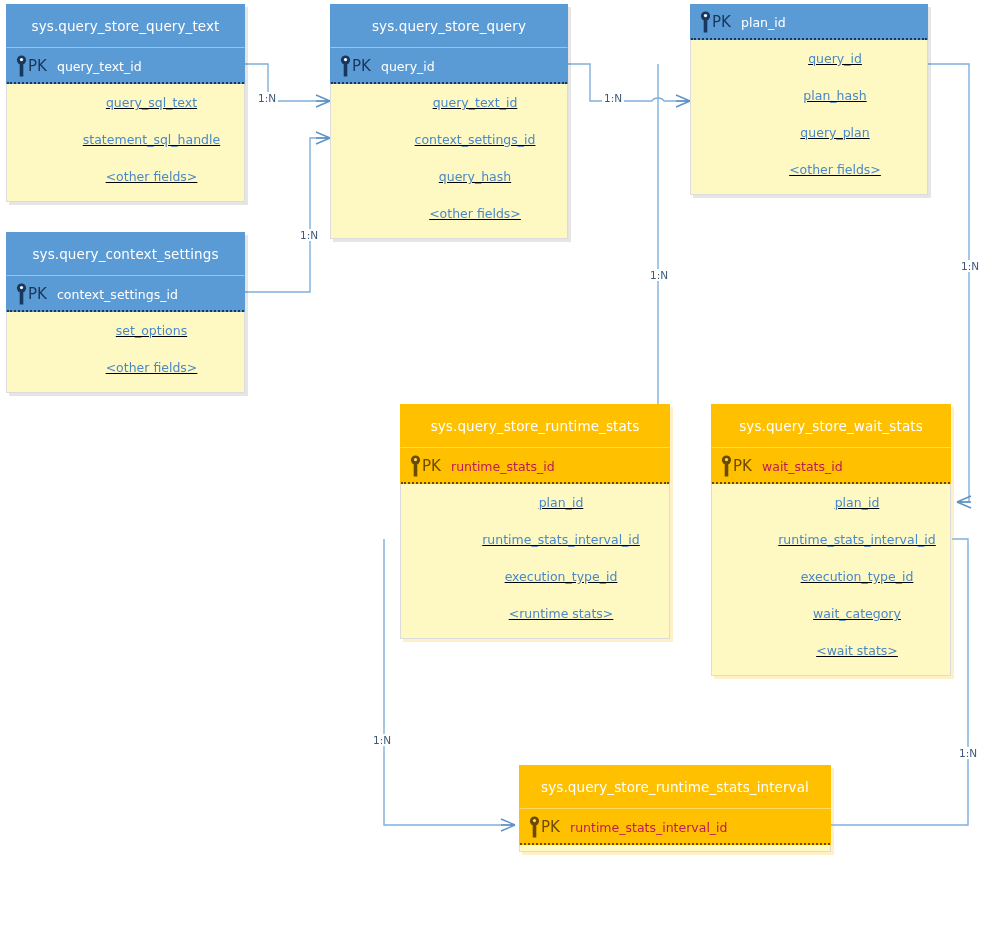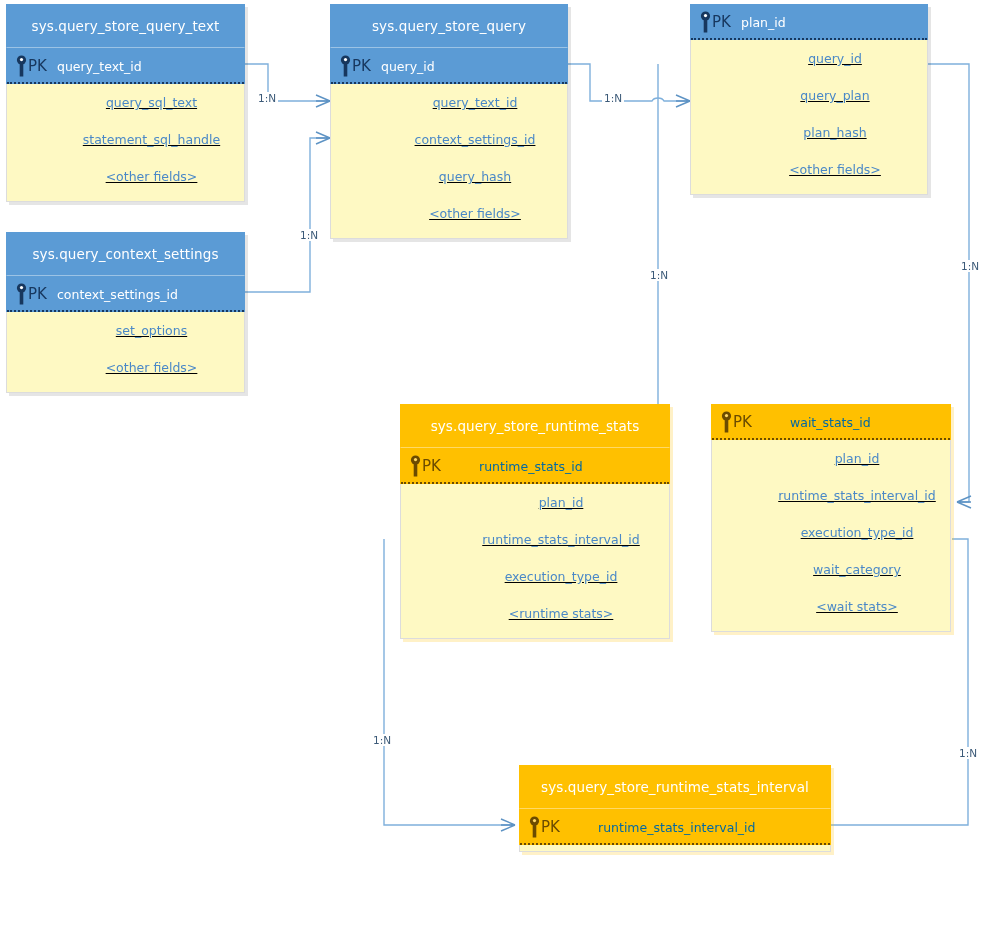--- a/index.html
+++ b/index.html
@@ -44,21 +44,21 @@
   .blue .ent-pk .pkname{color:#ffffff;}
   .blue .ent-pk .pklabel{color:#17375e;}
   .blue .ent-pk:after{
     content:"";position:absolute;left:0;right:0;bottom:0;height:0;
     border-bottom:2px dotted #17375e;
   }
 
   
   .orange .ent-title{background:#ffc000;border:1px solid #ffc000;border-bottom:1px solid #ffd966;}
   .orange .ent-pk{background:#ffc000;border-left:1px solid #ffc000;border-right:1px solid #ffc000;}
-  .orange .ent-pk .pkname{color:#0369a1;margin-left:28px;}
+  .orange .ent-pk .pkname{color:#be185d;}
   .orange .ent-pk .pklabel{color:#6b4b00;}
   .orange .ent-pk:after{
     content:"";position:absolute;left:0;right:0;bottom:0;height:0;
     border-bottom:2px dotted #6b4b00;
   }
   .orange .shadow{background:rgba(255,192,0,0.22);}
 
   .keyicon{display:block;}
 
   .card-label{
@@ -173,22 +173,22 @@
             <circle cx="5.5" cy="5" r="4.6" fill="#17375e"></circle>
               <circle cx="5.5" cy="4.6" r="1.6" fill="#ffffff"></circle>
             <rect x="3.7" y="8" width="3.6" height="13.5" fill="#17375e"></rect>
           </svg>
           <span class="pklabel">PK</span>
         </span>
         <span class="pkname">plan_id</span>
       </div>
       <div class="ent-body">
         <div class="field">query_id</div>
+        <div class="field">plan_hash</div>
         <div class="field">query_plan</div>
-        <div class="field">plan_hash</div>
         <div class="field">&lt;other fields&gt;</div>
       </div>
     </div>
   </div>
 
   <div class="entity blue" style="left:6px;top:232px;width:239px;">
     <div class="shadow"></div>
     <div class="box">
       <div class="ent-title">sys.query_context_settings</div>
       <div class="ent-pk">
@@ -229,20 +229,21 @@
         <div class="field">runtime_stats_interval_id</div>
         <div class="field">execution_type_id</div>
         <div class="field">&lt;runtime stats&gt;</div>
       </div>
     </div>
   </div>
 
   <div class="entity orange" style="left:711px;top:404px;width:240px;">
     <div class="shadow"></div>
     <div class="box">
+      <div class="ent-title">sys.query_store_wait_stats</div>
       <div class="ent-pk">
         <span class="keycell">
           <svg class="keyicon" width="11" height="22" viewBox="0 0 11 22" xmlns="http://www.w3.org/2000/svg">
             <circle cx="5.5" cy="5" r="4.6" fill="#6b4b00"></circle>
               <circle cx="5.5" cy="4.6" r="1.6" fill="#ffd966"></circle>
             <rect x="3.7" y="8" width="3.6" height="13.5" fill="#6b4b00"></rect>
           </svg>
           <span class="pklabel">PK</span>
         </span>
         <span class="pkname">wait_stats_id</span>

